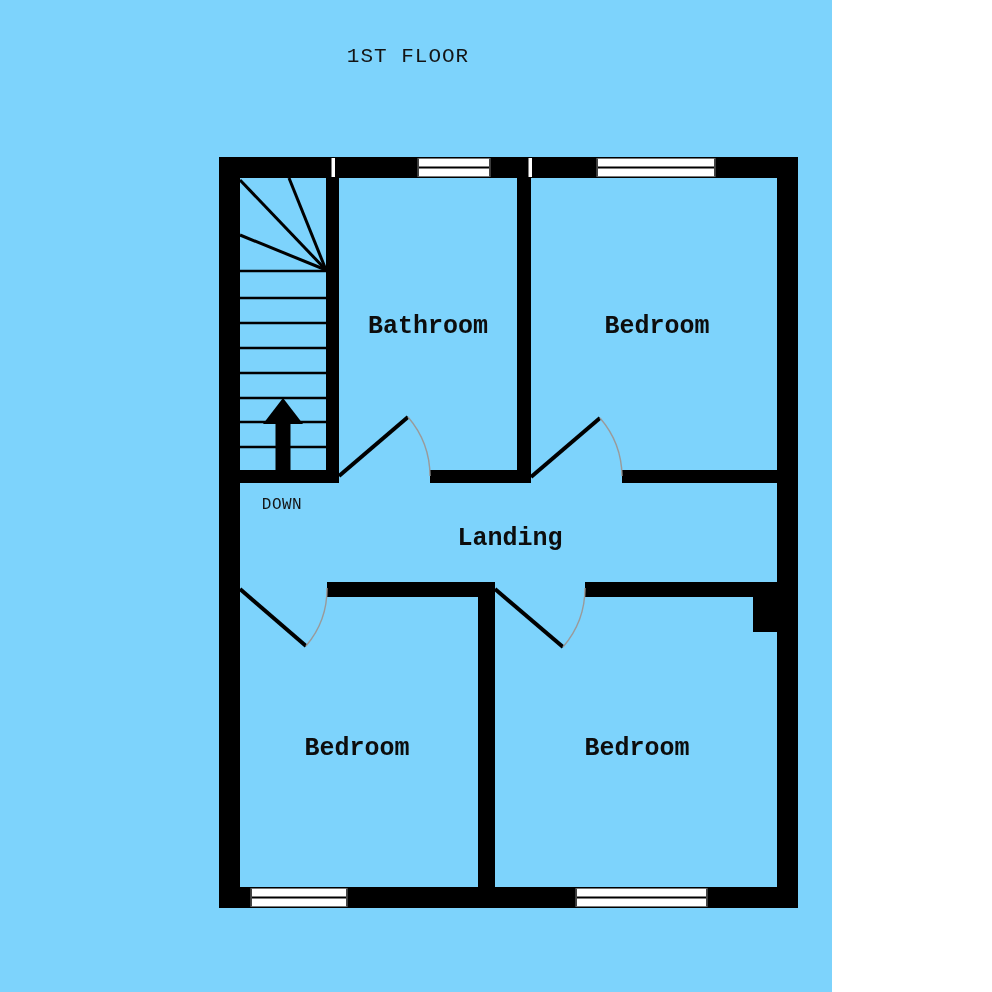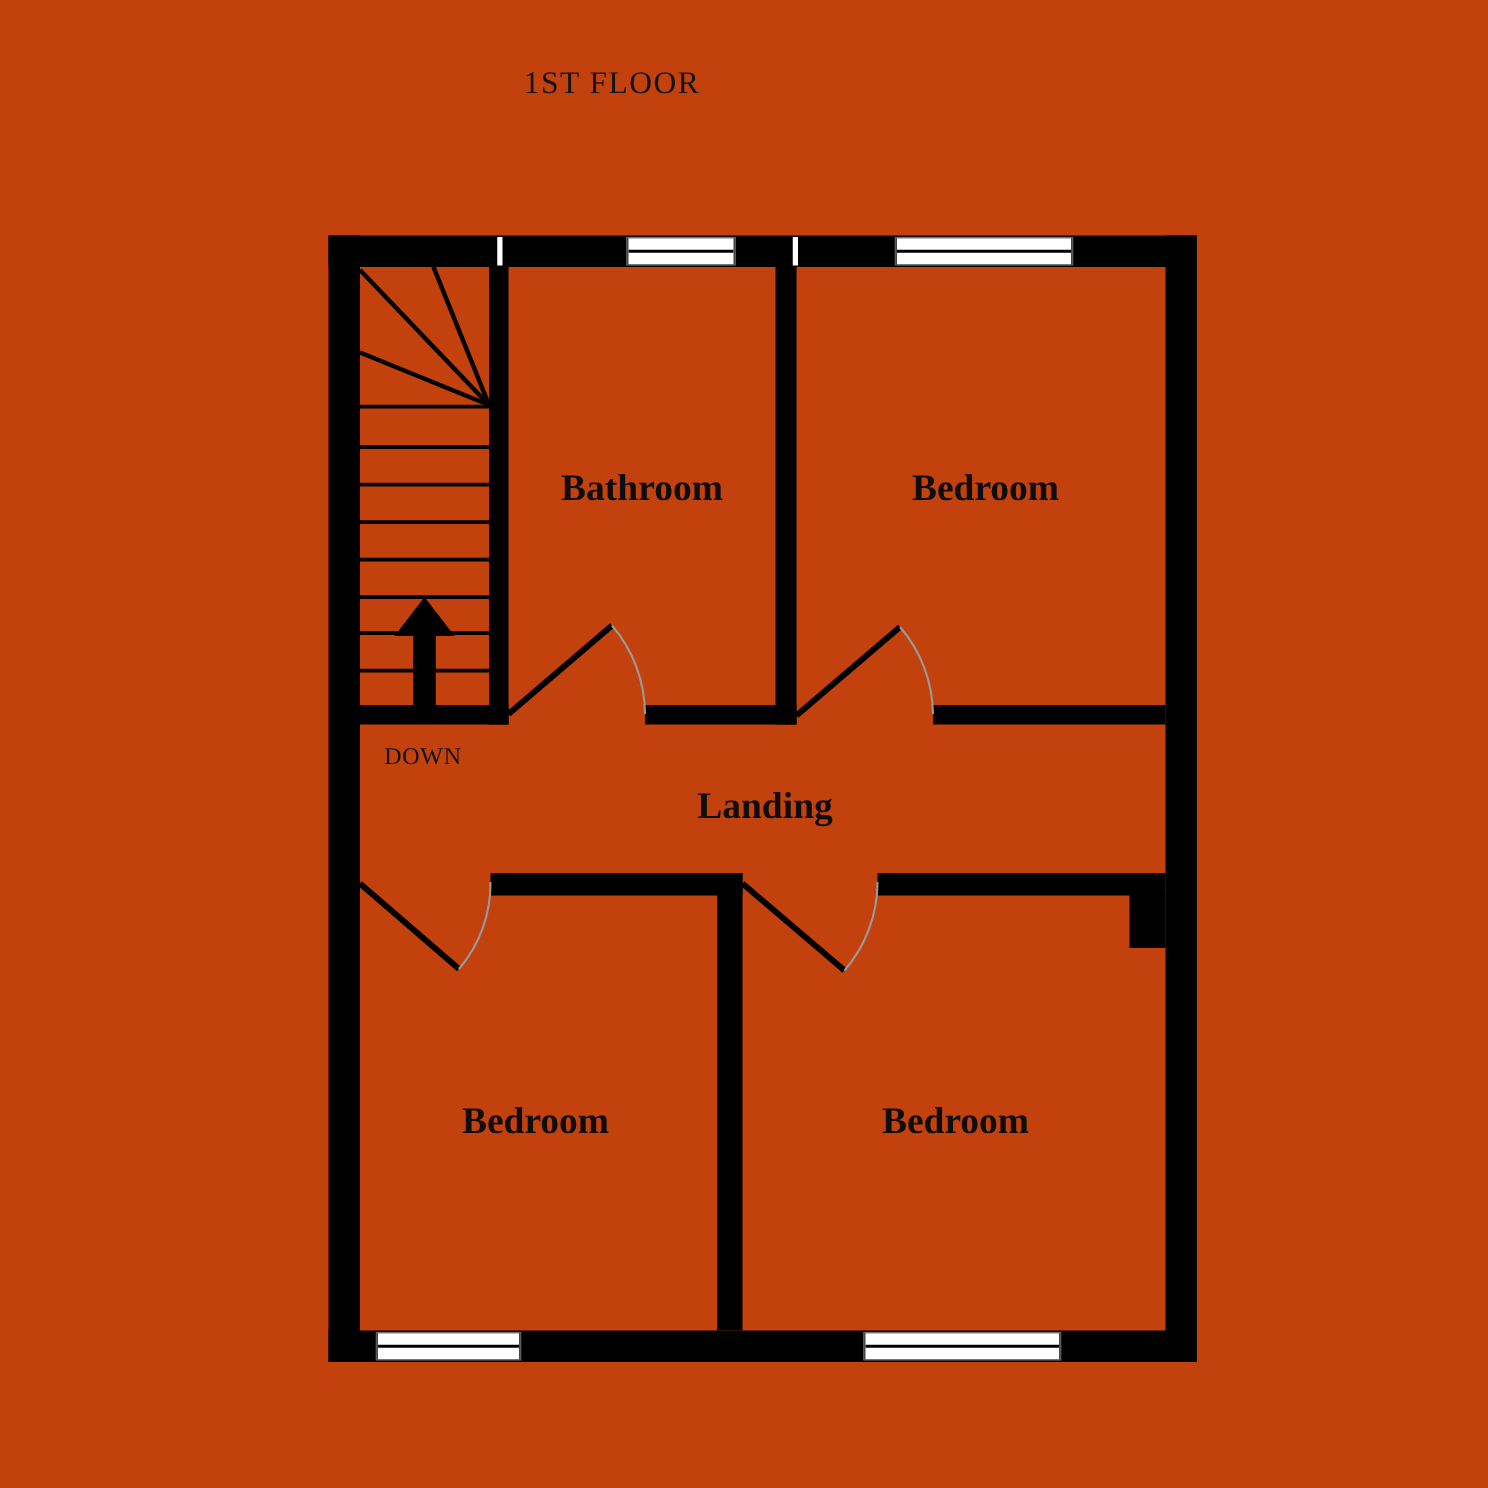--- a/index.html
+++ b/index.html
@@ -2,25 +2,25 @@
 <html><head>
 <meta charset="utf-8">
 <style>
   html, body {
     margin: 0;
     padding: 0;
     background: #ffffff;
   }
   .canvas {
     position: relative;
-    width: 992px;
+    width: 832px;
     height: 992px;
-    background: #c2410c;
+    background: #7dd3fc;
     overflow: hidden;
-    font-family: Liberation Serif, serif;
+    font-family: Liberation Mono, monospace;
   }
   svg { position: absolute; inset: 0; display: block; }
 
   .wall       { fill: #000000; stroke: none; }
   .wall-seam  { fill: #ffffff; stroke: none; }
   .win-glass  { fill: #ffffff; stroke: #777777; stroke-width: 1; }
   .win-mid    { stroke: #000000; stroke-width: 2; }
   .win-end    { stroke: #444444; stroke-width: 1; }
   .tread      { stroke: #000000; stroke-width: 2.5; }
   .winder     { stroke: #000000; stroke-width: 3; }

